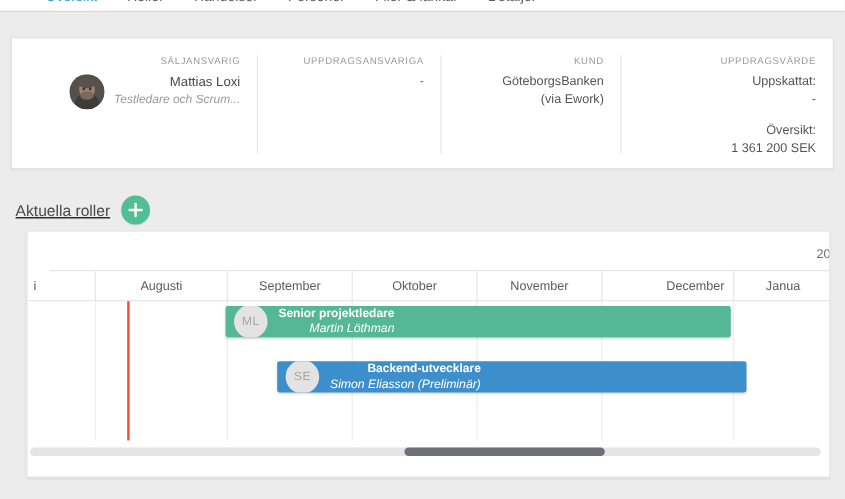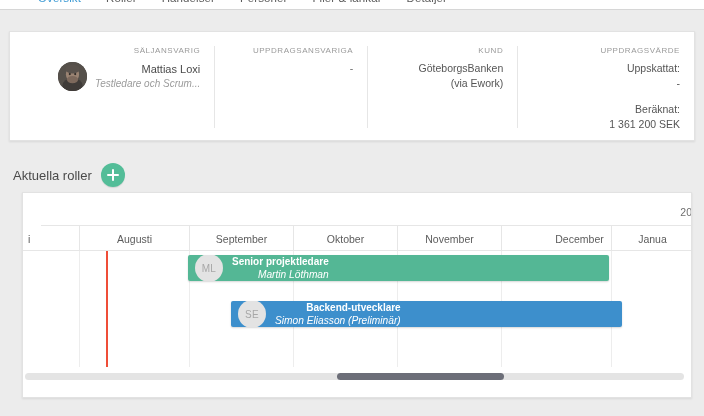--- a/index.html
+++ b/index.html
@@ -59,21 +59,21 @@
   .person-role {
     font-size: 10px; color: #9b9b9b; font-style: italic; line-height: 15px;
     white-space: nowrap;
   }
   .kv { font-size: 10.5px; color: #555; line-height: 15px; white-space: nowrap; }
   .kv.gap { margin-top: 11px; }
 
   
   #roles-heading {
     position: absolute; left: 13px; top: 164px;
-    display: flex; align-items: center; height: 22px;
+    display: flex; align-items: center; height: 22px; text-decoration: underline;
   }
   #roles-heading .h-text { font-size: 13px; color: #4a4a4a; }
   .add-btn {
     width: 24px; height: 24px; border-radius: 50%;
     background: #53bd98; margin-left: 9px;
     position: relative; cursor: pointer; border: none;
     box-shadow: 0 1px 1px rgba(0,0,0,.10);
   }
   .add-btn:before, .add-btn:after {
     content: ""; position: absolute; background: #fff; border-radius: 1px;
@@ -185,21 +185,21 @@
       <div class="info-col c3">
         <div class="col-label">KUND</div>
         <div class="kv">GöteborgsBanken</div>
         <div class="kv">(via Ework)</div>
       </div>
 
       <div class="info-col c4">
         <div class="col-label">UPPDRAGSVÄRDE</div>
         <div class="kv">Uppskattat:</div>
         <div class="kv">-</div>
-        <div class="kv gap">Beräknat:</div>
+        <div class="kv gap">Översikt:</div>
         <div class="kv">1 361 200 SEK</div>
       </div>
 
     </div>
   </div>
 
   <div id="roles-heading">
     <div class="h-text">Aktuella roller</div>
     <button class="add-btn" style="background: rgb(83, 189, 152);"></button>
   </div>

